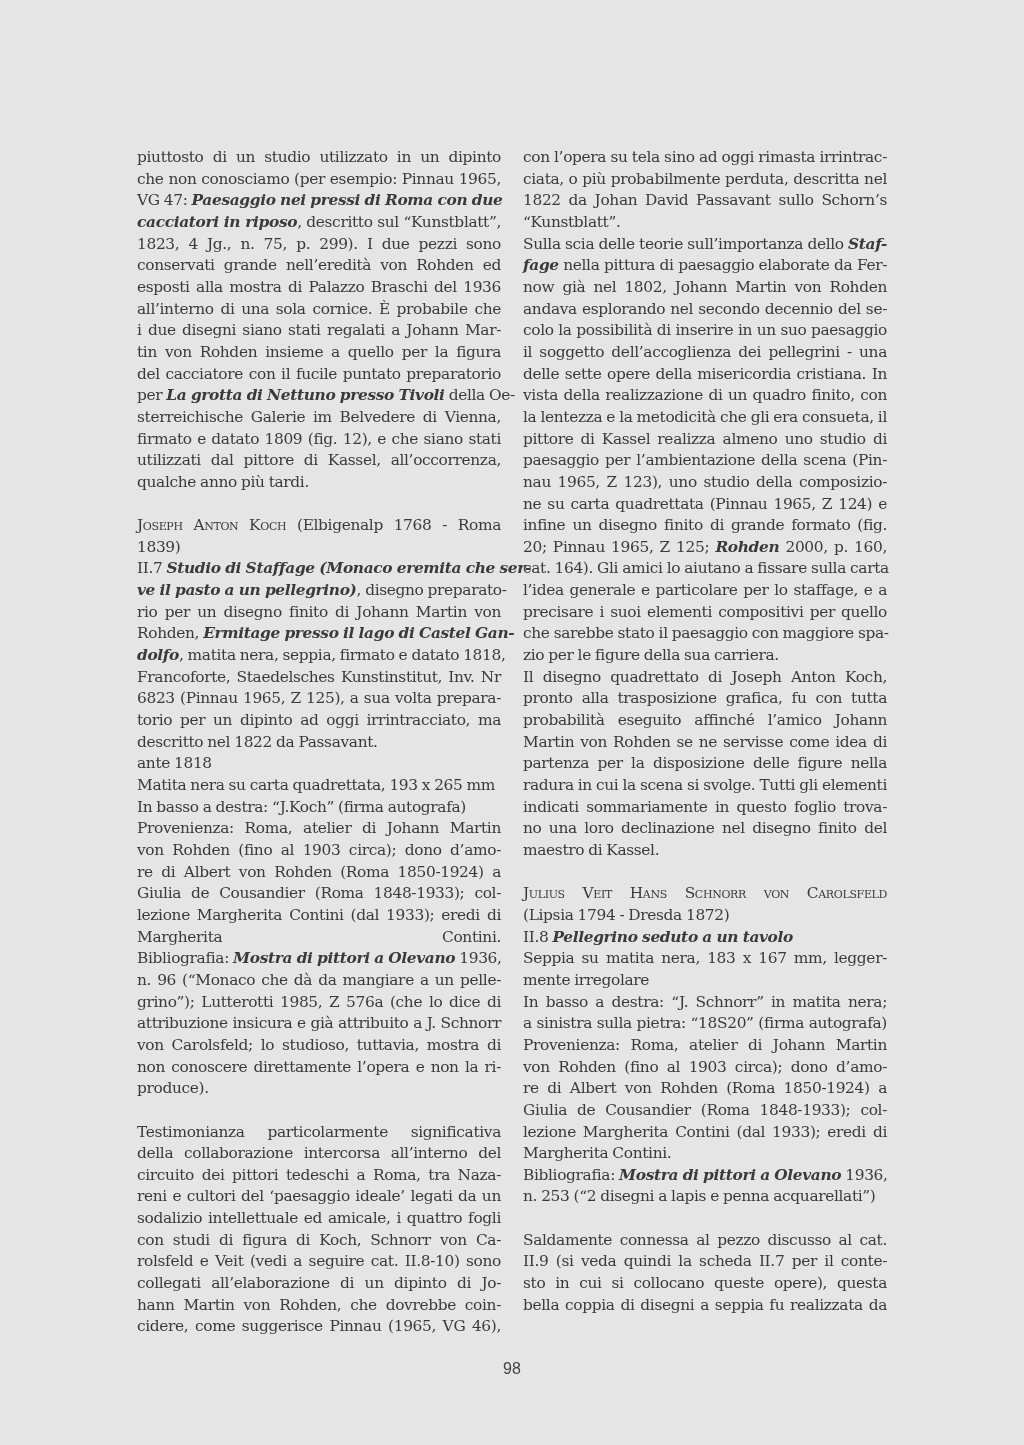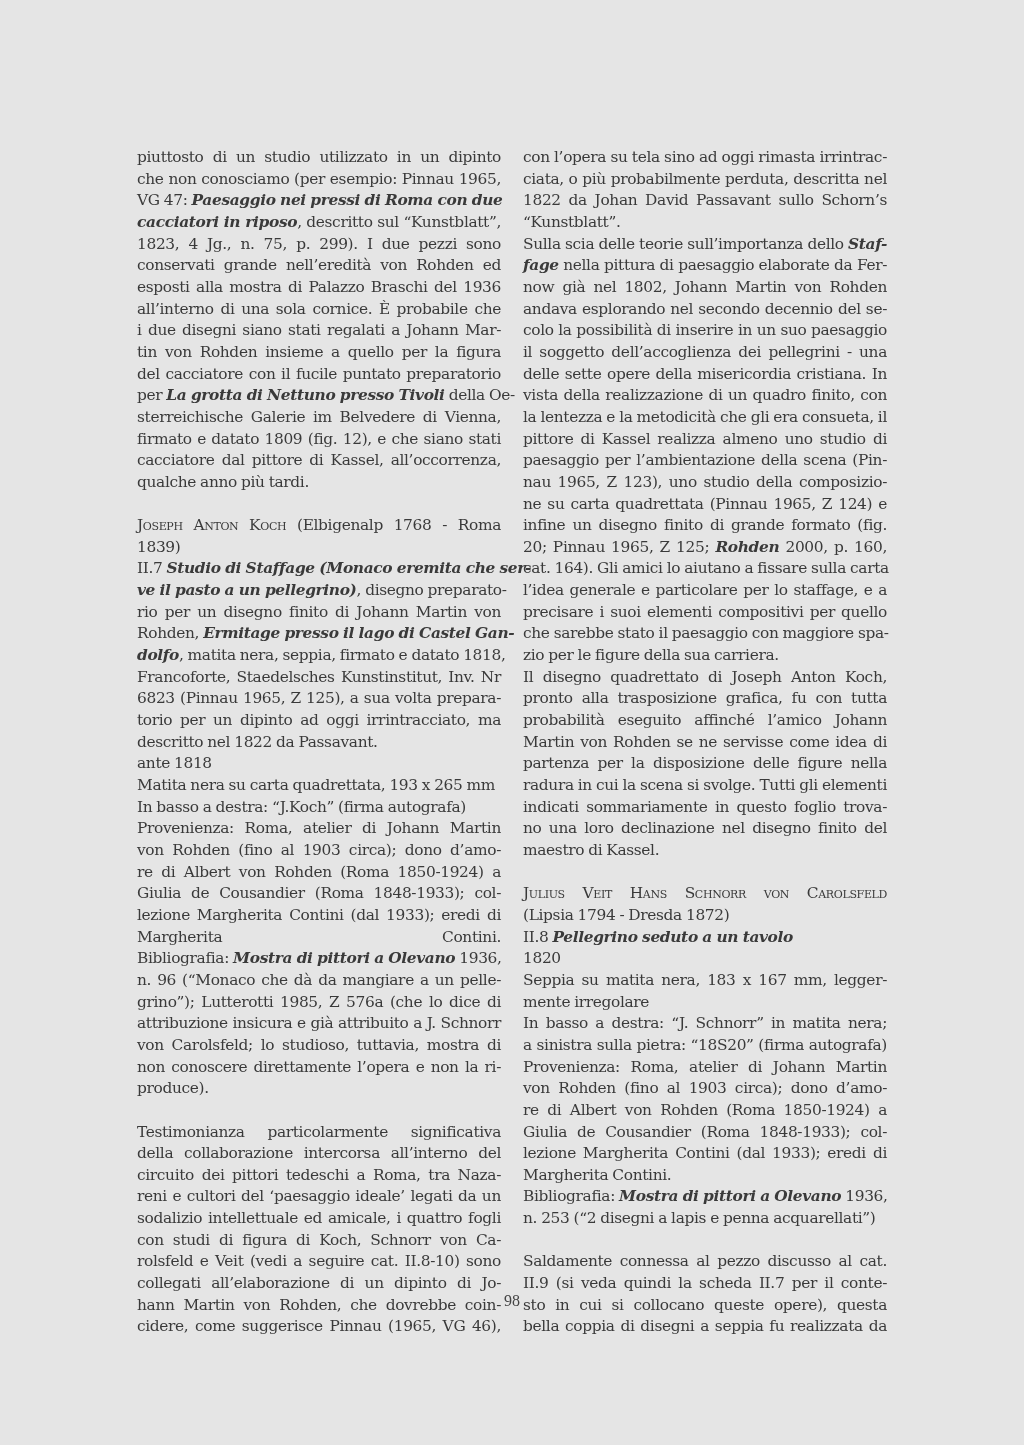--- a/index.html
+++ b/index.html
@@ -12,22 +12,22 @@
     letter-spacing: -0.35px; word-spacing: -0.5px;
   }
   .col.left { left: 137px; }
   .col.right { left: 523px; }
   .l { display: block; text-align: justify; text-align-last: justify; white-space: nowrap; overflow: visible; }
   .l.end { text-align-last: left; }
   .gap { height: 21.65px; }
   i { font-style: italic; font-weight: bold; }
   .sc { font-variant: small-caps; margin-top: 40px; }
   .pagenum {
-    position: absolute; left: 0; width: 1024px; top: 1292px; text-align: center;
-    font-family: Liberation Serif, serif; font-size: 16px; color: #444;
+    position: absolute; left: 0; width: 1024px; top: 1360px; text-align: center;
+    font-family: Liberation Sans, sans-serif; font-size: 16px; color: #444;
   }
 </style>
 </head>
 <body>
 
 <div class="page">
   <div class="col left">
     <div>
         <span class="l">piuttosto di un studio utilizzato in un dipinto</span>
         <span class="l">che non conosciamo (per esempio: Pinnau 1965,</span>
@@ -36,21 +36,21 @@
         <span class="l">1823, 4 Jg., n. 75, p. 299). I due pezzi sono</span>
         <span class="l">conservati grande nell’eredità von Rohden ed</span>
         <span class="l">esposti alla mostra di Palazzo Braschi del 1936</span>
         <span class="l">all’interno di una sola cornice. È probabile che</span>
         <span class="l">i due disegni siano stati regalati a Johann Mar-</span>
         <span class="l">tin von Rohden insieme a quello per la figura</span>
         <span class="l">del cacciatore con il fucile puntato preparatorio</span>
         <span class="l">per <i>La grotta di Nettuno presso Tivoli</i> della Oe-</span>
         <span class="l">sterreichische Galerie im Belvedere di Vienna,</span>
         <span class="l">firmato e datato 1809 (fig. 12), e che siano stati</span>
-        <span class="l">cacciatore dal pittore di Kassel, all’occorrenza,</span>
+        <span class="l">utilizzati dal pittore di Kassel, all’occorrenza,</span>
         <span class="l end">qualche anno più tardi.</span>
       </div>
     <div class="gap"></div>
     <div>
         <span class="l"><span class="sc">Joseph Anton Koch</span> (Elbigenalp 1768 - Roma</span>
         <span class="l end">1839)</span>
       </div>
     <div>
         <span class="l">II.7 <i>Studio di Staffage (Monaco eremita che ser-</i></span>
         <span class="l"><i>ve il pasto a un pellegrino)</i>, disegno preparato-</span>
@@ -129,21 +129,20 @@
         <span class="l">no una loro declinazione nel disegno finito del</span>
         <span class="l end">maestro di Kassel.</span>
       </div>
     <div class="gap"></div>
     <div>
         <span class="l"><span class="sc">Julius Veit Hans Schnorr von Carolsfeld</span></span>
         <span class="l end">(Lipsia 1794 - Dresda 1872)</span>
       </div>
     <div>
         <span class="l end">II.8 <i>Pellegrino seduto a un tavolo</i></span>
-        <span class="l end">1820</span>
         <span class="l">Seppia su matita nera, 183 x 167 mm, legger-</span>
         <span class="l end">mente irregolare</span>
         <span class="l">In basso a destra: “J. Schnorr” in matita nera;</span>
         <span class="l">a sinistra sulla pietra: “18S20” (firma autografa)</span>
         <span class="l">Provenienza: Roma, atelier di Johann Martin</span>
         <span class="l">von Rohden (fino al 1903 circa); dono d’amo-</span>
         <span class="l">re di Albert von Rohden (Roma 1850-1924) a</span>
         <span class="l">Giulia de Cousandier (Roma 1848-1933); col-</span>
         <span class="l">lezione Margherita Contini (dal 1933); eredi di</span>
         <span class="l end">Margherita Contini.</span>

